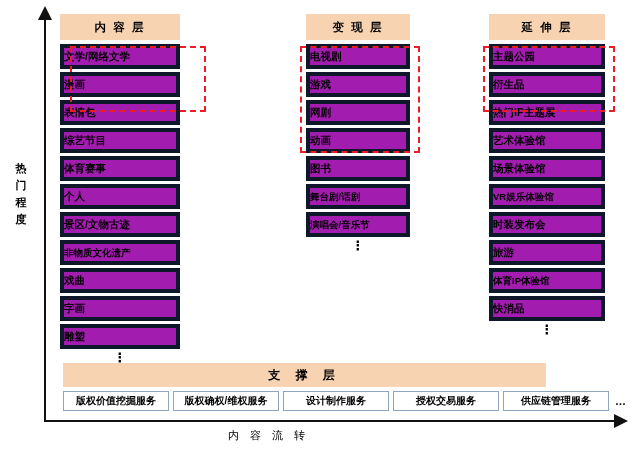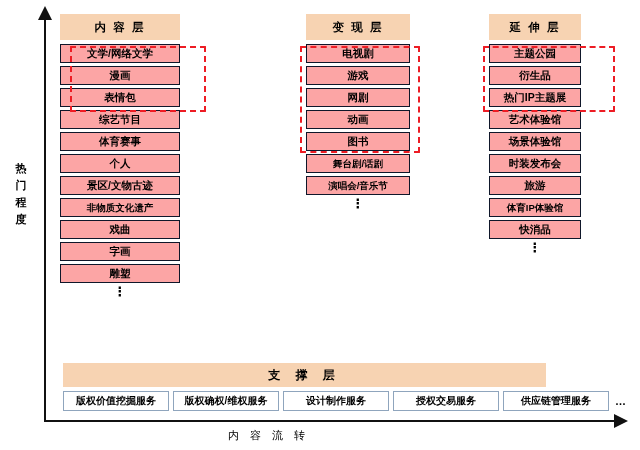--- a/index.html
+++ b/index.html
@@ -84,40 +84,40 @@
     letter-spacing: 4px;
   }
 
   
   .column {
     position: absolute;
     top: 14px;
   }
   .col-1 { left: 60px;  width: 120px; }
   .col-2 { left: 306px; width: 104px; }
-  .col-3 { left: 489px; width: 92px; }
+  .col-3 { left: 489px; width: 116px; }
 
   .col-header {
     background: #F7D3B2;
     border: none;
     height: 26px;
     line-height: 26px;
     text-align: center;
     font-size: 11.5px;
     font-weight: bold;
     letter-spacing: 2px;
     margin-bottom: 4px;
   }
 
   .node {
-    border: 1px solid #0f172a;
-    background: #fca5a5;
+    border: 4px solid #0f172a;
+    background: #a21caf;
     height: 17px;
     line-height: 17px;
-    text-align: center;
+    text-align: left;
     font-size: 10.5px;
     font-weight: bold;
     margin-bottom: 3px;
     white-space: nowrap;
     overflow: hidden;
   }
   .node.small-text { font-size: 9.5px; }
 
   .ellipsis-v {
     height: 14px;
@@ -228,20 +228,21 @@
     <div class="ellipsis-v">⋮</div>
   </div>
 
   <div class="column col-3">
     <div class="col-header">延 伸 层</div>
     <div class="node">主题公园</div>
     <div class="node">衍生品</div>
     <div class="node">热门IP主题展</div>
     <div class="node">艺术体验馆</div>
     <div class="node">场景体验馆</div>
+    <div class="node small-text">VR娱乐体验馆</div>
     <div class="node">时装发布会</div>
     <div class="node">旅游</div>
     <div class="node small-text">体育IP体验馆</div>
     <div class="node">快消品</div>
     <div class="ellipsis-v">⋮</div>
   </div>
 
   <div class="redbox redbox-1"></div>
   <div class="redbox redbox-2"></div>
   <div class="redbox redbox-3"></div>

